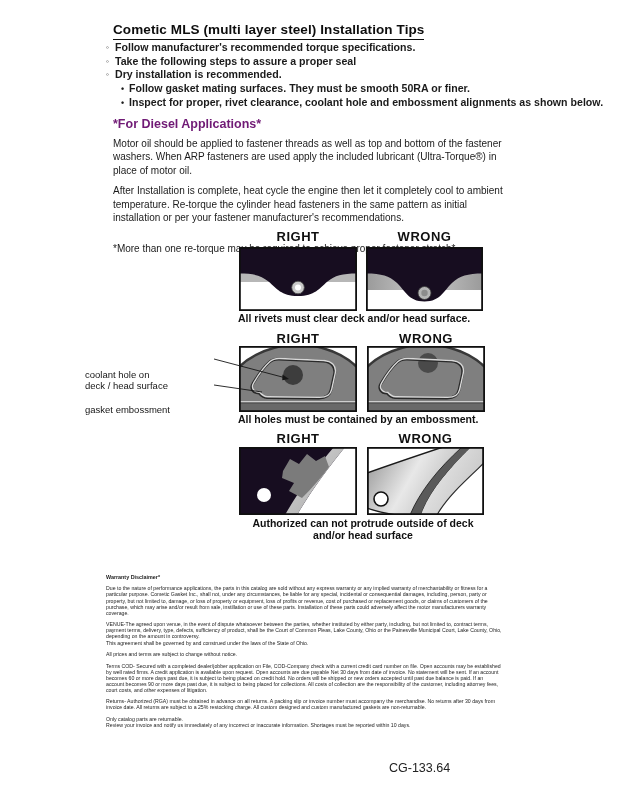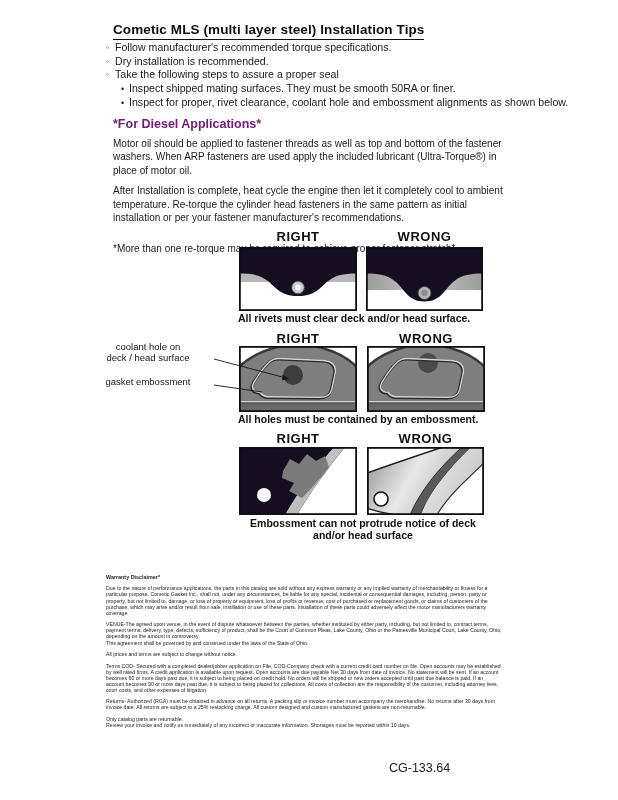--- a/index.html
+++ b/index.html
@@ -6,51 +6,51 @@
   #page{
     position:relative;width:618px;height:800px;background:#ffffff;overflow:hidden;
     font-family:"Liberation Sans","DejaVu Sans",sans-serif;color:#1b1b1b;border-radius:23px;
   }
   .abs{position:absolute;}
   .page-title{
     font-size:13.5px;font-weight:bold;color:#0d0d0d;
     border-bottom:1.5px solid #0d0d0d;padding-bottom:2px;letter-spacing:0.1px;
   }
   .bullets{font-size:10.6px;line-height:13.6px;color:#1b1b1b;}
-  .bullet-row{white-space:nowrap;}
+  .bullet-row{white-space:nowrap;font-weight:bold;}
   .bullet-mark{display:inline-block;width:9px;font-size:8px;vertical-align:1px;}
   .sub-row{padding-left:15px;}
   .sub-mark{display:inline-block;width:8px;font-size:9px;vertical-align:0px;}
   .section-head{font-size:12.5px;font-weight:bold;color:#701a75;}
   .body-text{font-size:10px;line-height:13.4px;width:402px;color:#1b1b1b;}
   .para{margin:0 0 7px 0;}
   .panel-label{font-weight:bold;font-size:13px;text-align:center;letter-spacing:0.5px;color:#101010;}
   .caption{font-weight:bold;font-size:10.5px;color:#101010;line-height:11.5px;text-align:center;}
-  .annot{font-size:9.5px;line-height:11px;text-align:center;color:#161616;}
+  .annot{font-size:9.5px;line-height:11px;text-align:left;color:#161616;margin-top:28px;}
   .fineblock{width:396px;color:#242424;}
   .fine-head{font-size:5.4px;font-weight:bold;margin:0 0 5.4px 0;}
   .fine{font-size:5.2px;line-height:6.1px;margin:0 0 5.4px 0;}
   .fine.tight{margin:0;}
   .doc-code{font-size:12.5px;color:#222;}
   svg{display:block;}
 </style>
 </head>
 <body>
 
 <div id="page">
 
   <div class="abs" style="left:113px;top:20px;">
     <span class="page-title">Cometic MLS (multi layer steel) Installation Tips</span>
   </div>
 
   <div class="abs bullets" style="left:106px;top:41px;">
     <div class="bullet-row"><span class="bullet-mark">◦</span><span>Follow manufacturer's recommended torque specifications.</span></div>
+    <div class="bullet-row"><span class="bullet-mark">◦</span><span>Take the following steps to assure a proper seal</span></div>
     <div class="bullet-row"><span class="bullet-mark">◦</span><span>Dry installation is recommended.</span></div>
-    <div class="bullet-row"><span class="bullet-mark">◦</span><span>Take the following steps to assure a proper seal</span></div>
-    <div class="bullet-row sub-row"><span class="sub-mark">•</span><span>Inspect shipped mating surfaces.  They must be smooth 50RA or finer.</span></div>
+    <div class="bullet-row sub-row"><span class="sub-mark">•</span><span>Follow gasket mating surfaces.  They must be smooth 50RA or finer.</span></div>
     <div class="bullet-row sub-row"><span class="sub-mark">•</span><span>Inspect for proper, rivet clearance, coolant hole and embossment alignments as shown below.</span></div>
   </div>
 
   <div class="abs" style="left:113px;top:117px;">
     <div class="section-head" style="margin-bottom:6px;">*For Diesel Applications*</div>
     <div class="body-text para">Motor oil should be applied to fastener threads as well as top and bottom of the fastener washers. When ARP fasteners are used apply the included lubricant (Ultra-Torque®) in place of motor oil.</div>
     <div class="body-text para">After Installation is complete, heat cycle the engine then let it completely cool to ambient temperature. Re-torque the cylinder head fasteners in the same pattern as initial installation or per your fastener manufacturer's recommendations.</div>
     <div class="body-text para" style="margin-top:18px;">*More than one re-torque may be required to achieve proper fastener stretch*</div>
   </div>
 
@@ -167,21 +167,21 @@
     <path d="M0,26 C28,16 52,8 76,0" fill="none" stroke="#1a1a1a" stroke-width="1.4"></path>
     <path d="M0,61 C8,64 20,66.5 30,68" fill="none" stroke="#1a1a1a" stroke-width="1.2"></path>
     <path fill="#5a5a5a" stroke="#222222" stroke-width="0.9" d="M43,68 C53,44 71,22 95,0 L104,0 C80,24 62,45 54,68 Z"></path>
     <path fill="url(#g4)" d="M104,0 L117,0 L117,16 C98,34 80,50 70,68 L54,68 C62,45 80,24 104,0 Z"></path>
     <path d="M117,16 C98,34 80,50 70,68" fill="none" stroke="#2a2a2a" stroke-width="1.2"></path>
     <circle cx="14" cy="52" r="7" fill="#ffffff" stroke="#111111" stroke-width="1.6"></circle>
     <rect x="0.9" y="0.9" width="115.2" height="66.2" fill="none" stroke="#101010" stroke-width="1.8"></rect>
   </svg>
 
   <div class="abs caption" style="left:238px;top:518px;width:250px;">
-    <div>Embossment can not protrude notice of deck</div>
+    <div>Authorized can not protrude outside of deck</div>
     <div>and/or head surface</div>
   </div>
 
   <div class="abs fineblock" style="left:106px;top:574px;">
     <div class="fine-head">Warranty Disclaimer*</div>
     <p class="fine">Due to the nature of performance applications, the parts in this catalog are sold without any express warranty or any implied warranty of merchantability or fitness for a particular purpose.  Cometic Gasket Inc., shall not, under any circumstances, be liable for any special, incidental or consequential damages, including, person, party or property, but not limited to, damage, or loss of property or equipment, loss of profits or revenue, cost of purchased or replacement goods, or claims of customers of the purchase, which may arise and/or result from sale, instillation or use of these parts.  Installation of these parts could adversely affect the motor manufacturers warranty coverage.</p>
     <p class="fine tight">VENUE-The agreed upon venue, in the event of dispute whatsoever between the parties, whether instituted by either party, including, but not limited to, contract terms, payment terms, delivery, type, defects, sufficiency of product, shall be the Court of Common Pleas, Lake County, Ohio or the Painesville Municipal Court, Lake County, Ohio, depending on the amount in controversy.</p>
     <p class="fine">This agreement shall be governed by and construed under the laws of the State of Ohio.</p>
     <p class="fine">All prices and terms are subject to change without notice.</p>
     <p class="fine">Terms COD- Secured with a completed dealer/jobber application on File, COD-Company check with a current credit card number on file.  Open accounts may be established by well rated firms.  A credit application is available upon request.  Open accounts are due payable Net 30 days from date of invoice.  No statement will be sent.  If an account becomes 60 or more days past due, it is subject to being placed on credit hold.  No orders will be shipped or new orders accepted until past due balance is paid.  If an account becomes 90 or more days past due, it is subject to being placed for collections.  All costs of collection are the responsibility of the customer, including attorney fees, court costs, and other expenses of litigation.</p>

